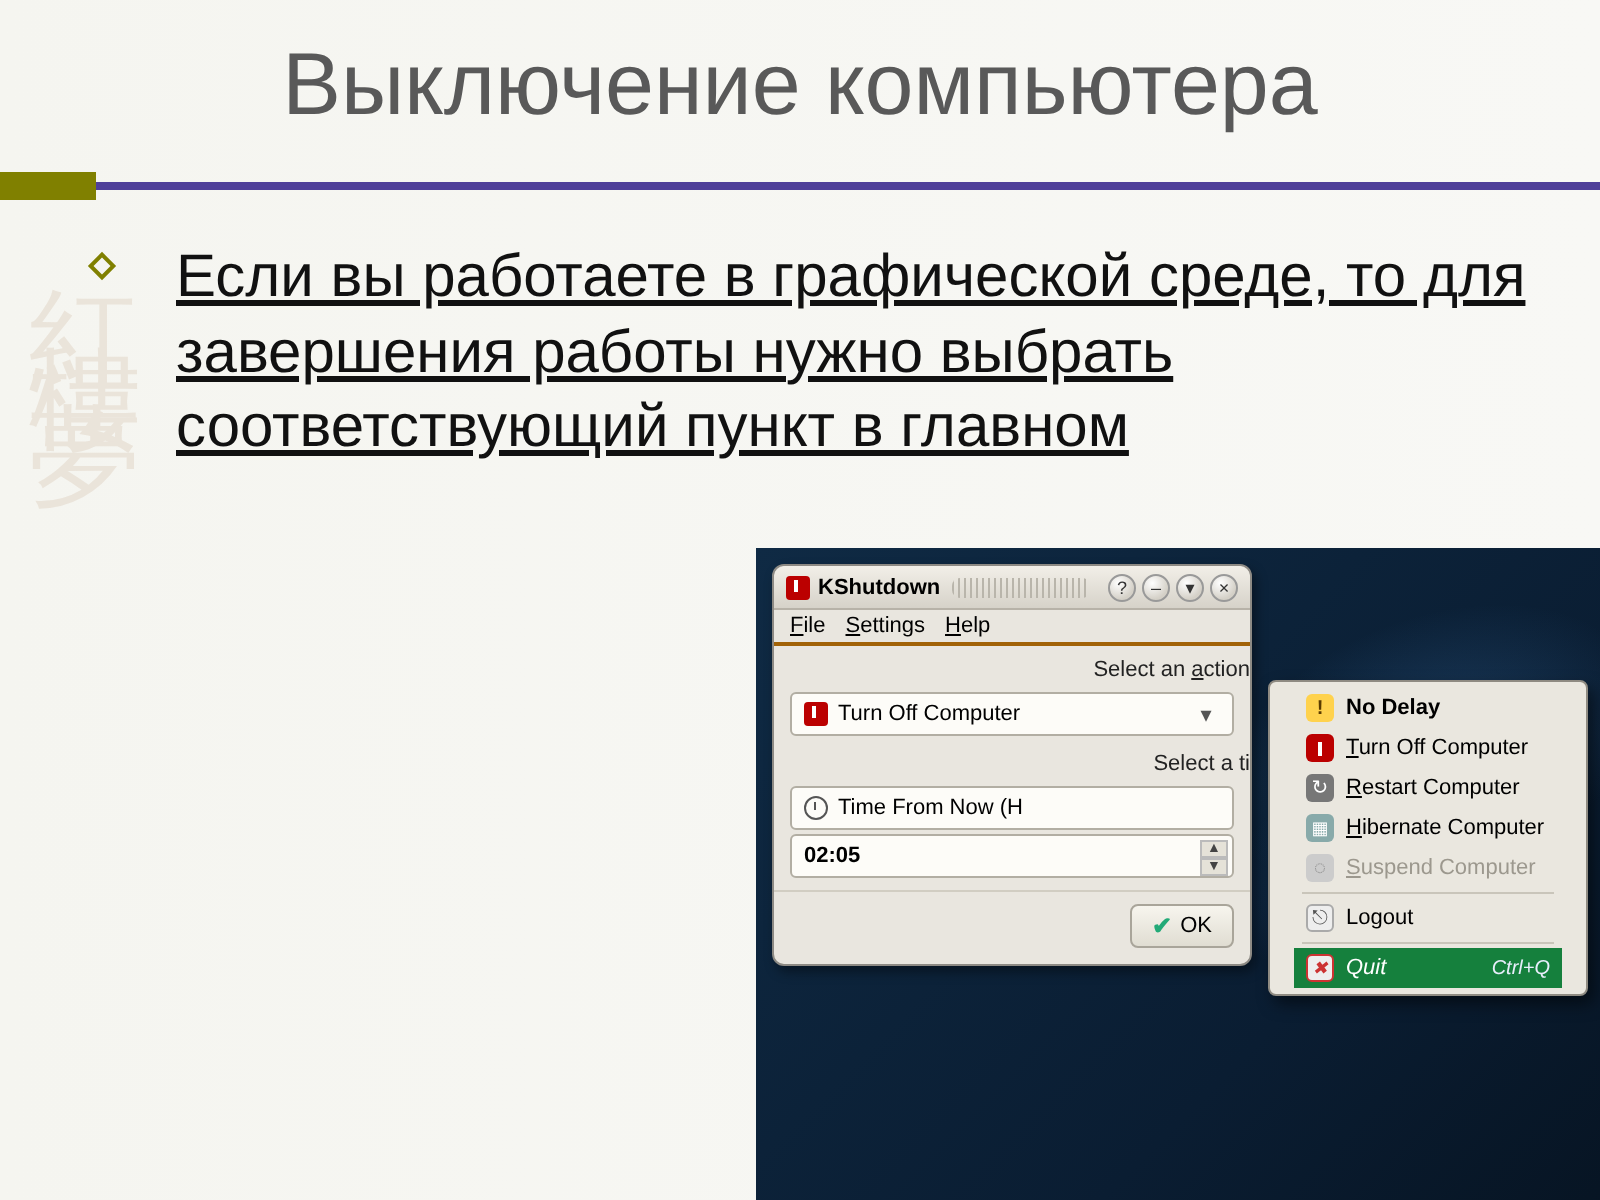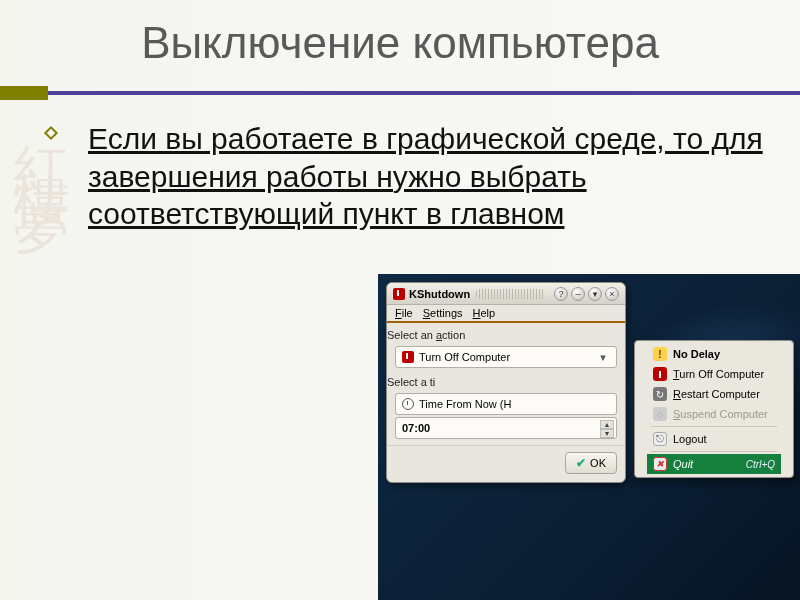--- a/index.html
+++ b/index.html
@@ -66,21 +66,21 @@
   .titlebar .stripes { flex:1; margin:0 6px; height:10px;
     background: repeating-linear-gradient(90deg,#b9b5ab 0 1px, transparent 1px 3px);
     border-radius: 4px;}
   .tbtn { width:14px; height:14px; border:1px solid #999; border-radius:50%;
     background: radial-gradient(circle at 35% 30%, #fff, #d4d0c7 70%);
     margin-left:3px; font-size:9px; line-height:12px; text-align:center; color:#333;}
   
   .menubar { display:flex; gap: 10px; padding: 2px 8px; border-bottom:2px solid #a16207;}
   .menubar span u{ text-decoration: underline; }
   
-  .section-lbl { text-align:left; padding: 6px 0 3px; color:#222;}
+  .section-lbl { text-align:right; padding: 6px 0 3px; color:#222;}
   
   .combo, .spin {
     margin: 2px 8px; height: 22px; background:#fdfcf8;
     border:1px solid #b2aea3; border-radius:3px; display:flex; align-items:center;
     padding: 0 6px; gap:5px;
   }
   .combo .carrow{ margin-left:auto; width:14px; text-align:center; color:#555;}
   .spin { justify-content:flex-start; color:#000; font-weight:bold; position:relative;}
   .spin .spinbtns{ position:absolute; right:2px; top:2px; bottom:2px; width:14px;
     display:flex; flex-direction:column;}
@@ -183,21 +183,21 @@
         <span class="ico ico-power"></span>
         <span>Turn Off Computer</span>
         <span class="carrow">▾</span>
       </div>
       <div class="section-lbl">Select a ti</div>
       <div class="combo">
         <span class="ico ico-clock"></span>
         <span>Time From Now (H</span>
       </div>
       <div class="spin">
-        <span>07:00</span>
+        <span>02:05</span>
         <div class="spinbtns">
           <div>▲</div>
           <div>▼</div>
         </div>
       </div>
       <div class="dlgbtns">
         <div class="btn">
           <span class="ico-ok">✔</span>
           <span>OK</span>
         </div>
@@ -209,20 +209,24 @@
         <span class="mi mi-warn"></span>
         <b>No Delay</b>
       </div>
       <div class="mitem">
         <span class="mi mi-power"></span>
         <span><u>T</u>urn Off Computer</span>
       </div>
       <div class="mitem">
         <span class="mi mi-restart"></span>
         <span><u>R</u>estart Computer</span>
+      </div>
+      <div class="mitem">
+        <span class="mi mi-hib"></span>
+        <span><u>H</u>ibernate Computer</span>
       </div>
       <div class="mitem dim">
         <span class="mi mi-susp"></span>
         <span><u>S</u>uspend Computer</span>
       </div>
       <div class="msep"></div>
       <div class="mitem">
         <span class="mi mi-logout"></span>
         <span>Logout</span>
       </div>

